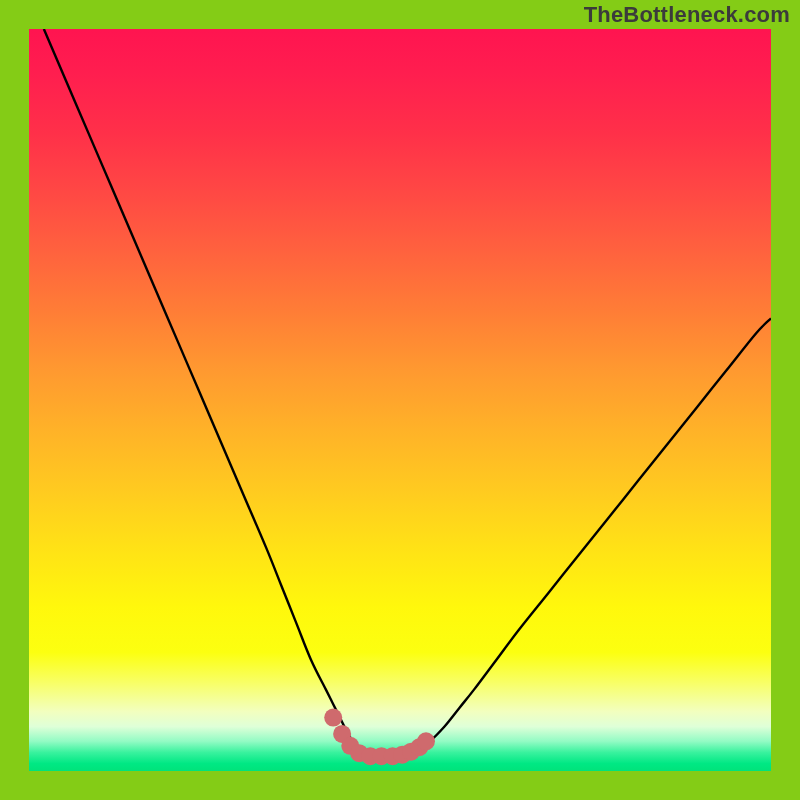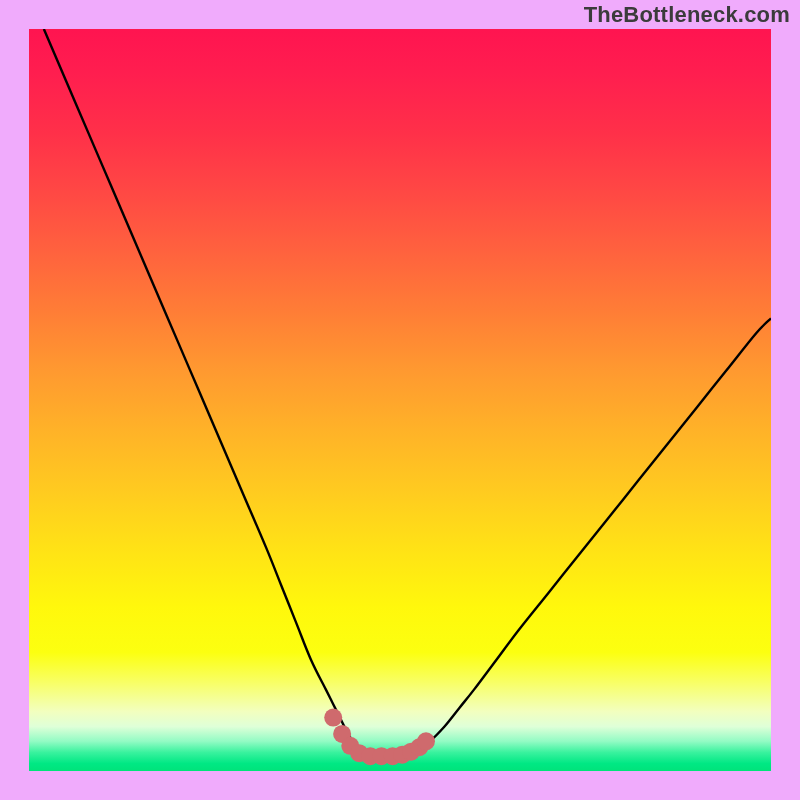--- a/index.html
+++ b/index.html
@@ -8,21 +8,21 @@
     width: 800px;
     height: 800px;
     background: #000000;
     overflow: hidden;
     font-family: Arial, Helvetica, sans-serif;
   }
   .frame {
     position: relative;
     width: 800px;
     height: 800px;
-    background: #f0abfc;
+    background: #84cc16;
   }
   .watermark {
     position: absolute;
     top: 2px;
     right: 10px;
     color: #3b3b3b;
     font-size: 22px;
     font-weight: 600;
     letter-spacing: 0.2px;
     z-index: 10;

